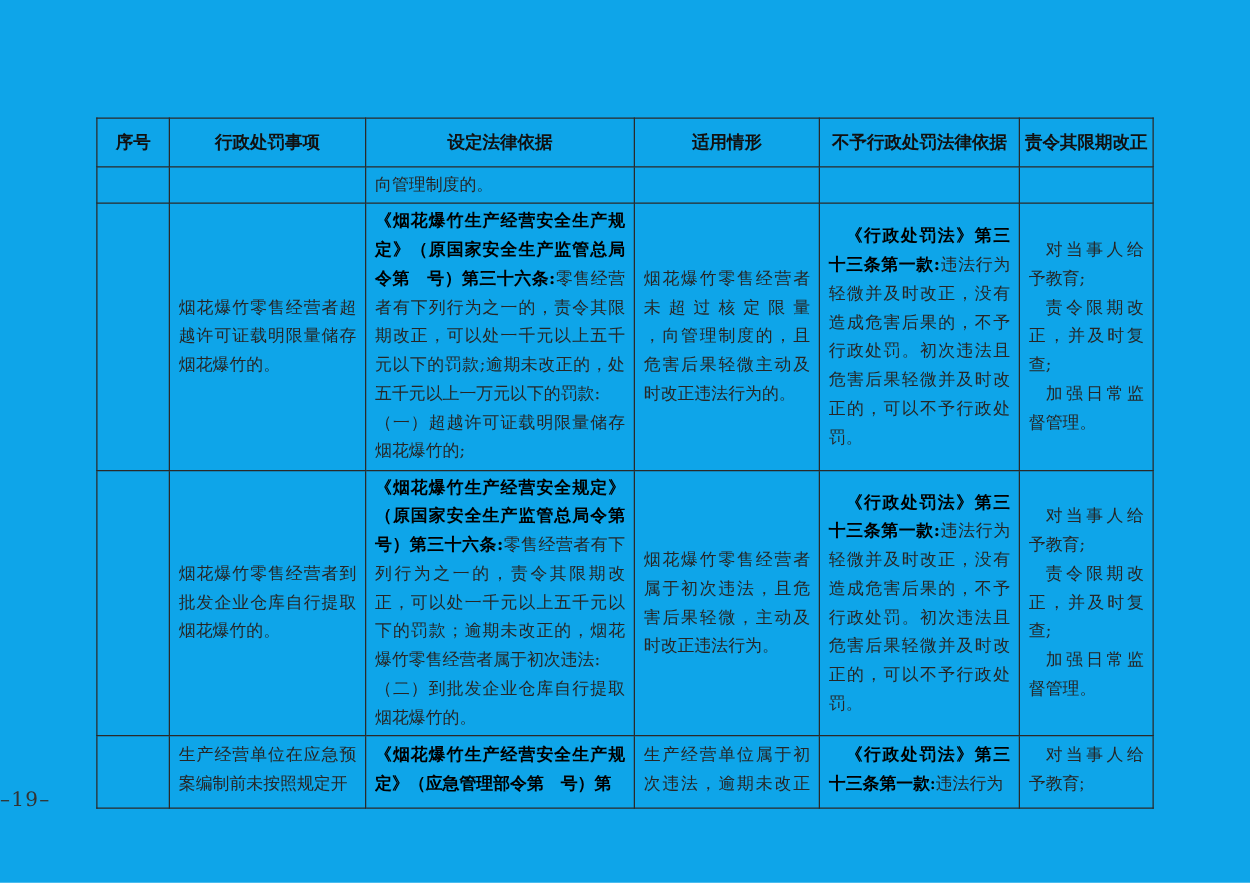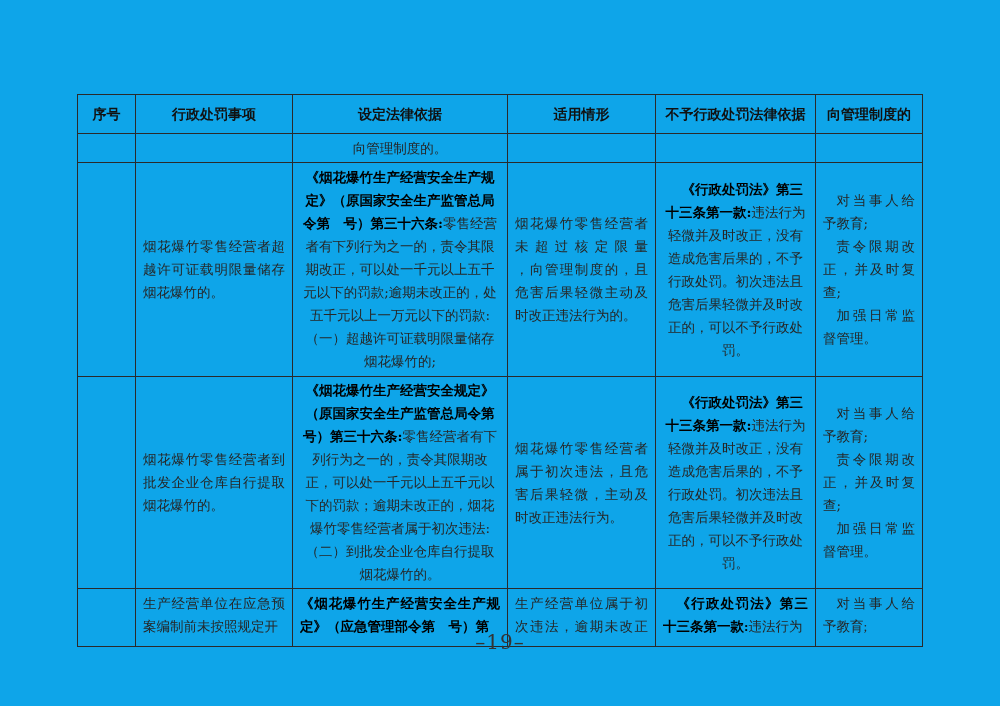--- a/index.html
+++ b/index.html
@@ -21,30 +21,30 @@
     color:#262626;
     word-break:break-all;
     overflow:hidden;
   }
   .penalty th{
     font-weight:bold;text-align:center;color:#111;
     height:34px;font-size:14px;padding:2px 2px;
   }
   tr.r-cont td{height:24px;vertical-align:middle;}
   tr.r-main td{vertical-align:middle;}
-  td.v-top{vertical-align:top;text-align:center;}
+  td.v-top{vertical-align:top;}
   .jc{text-align:justify;}
   .b{font-weight:bold;color:#000;}
   p.cellp{margin:0;}
   p.ind1{text-indent:1em;}
   .clip-r4{height:49px;overflow:hidden;font-family:Liberation Serif, serif;}
   tr.r-last td{height:52px;vertical-align:top;padding-top:3px;}
   .pageno{
     position:absolute;left:0;top:630px;width:1000px;
-    text-align:center;font-size:20px;color:#333;letter-spacing:1px;
+    text-align:left;font-size:16px;color:#333;letter-spacing:1px;
   }
 </style>
 </head>
 <body>
 
 <div class="sheet">
 
   <table class="penalty">
     <colgroup>
       <col style="width:58px">
@@ -55,21 +55,21 @@
       <col style="width:107px">
     </colgroup>
 
     <tbody>
         <tr>
       <th>序号</th>
       <th>行政处罚事项</th>
       <th>设定法律依据</th>
       <th>适用情形</th>
       <th>不予行政处罚法律依据</th>
-      <th>向管理制度的</th>
+      <th>责令其限期改正</th>
     </tr>
 
     <tr class="r-cont">
       <td></td>
       <td></td>
       <td class="v-top">
         <p class="cellp">向管理制度的。</p>
       </td>
       <td></td>
       <td></td>

